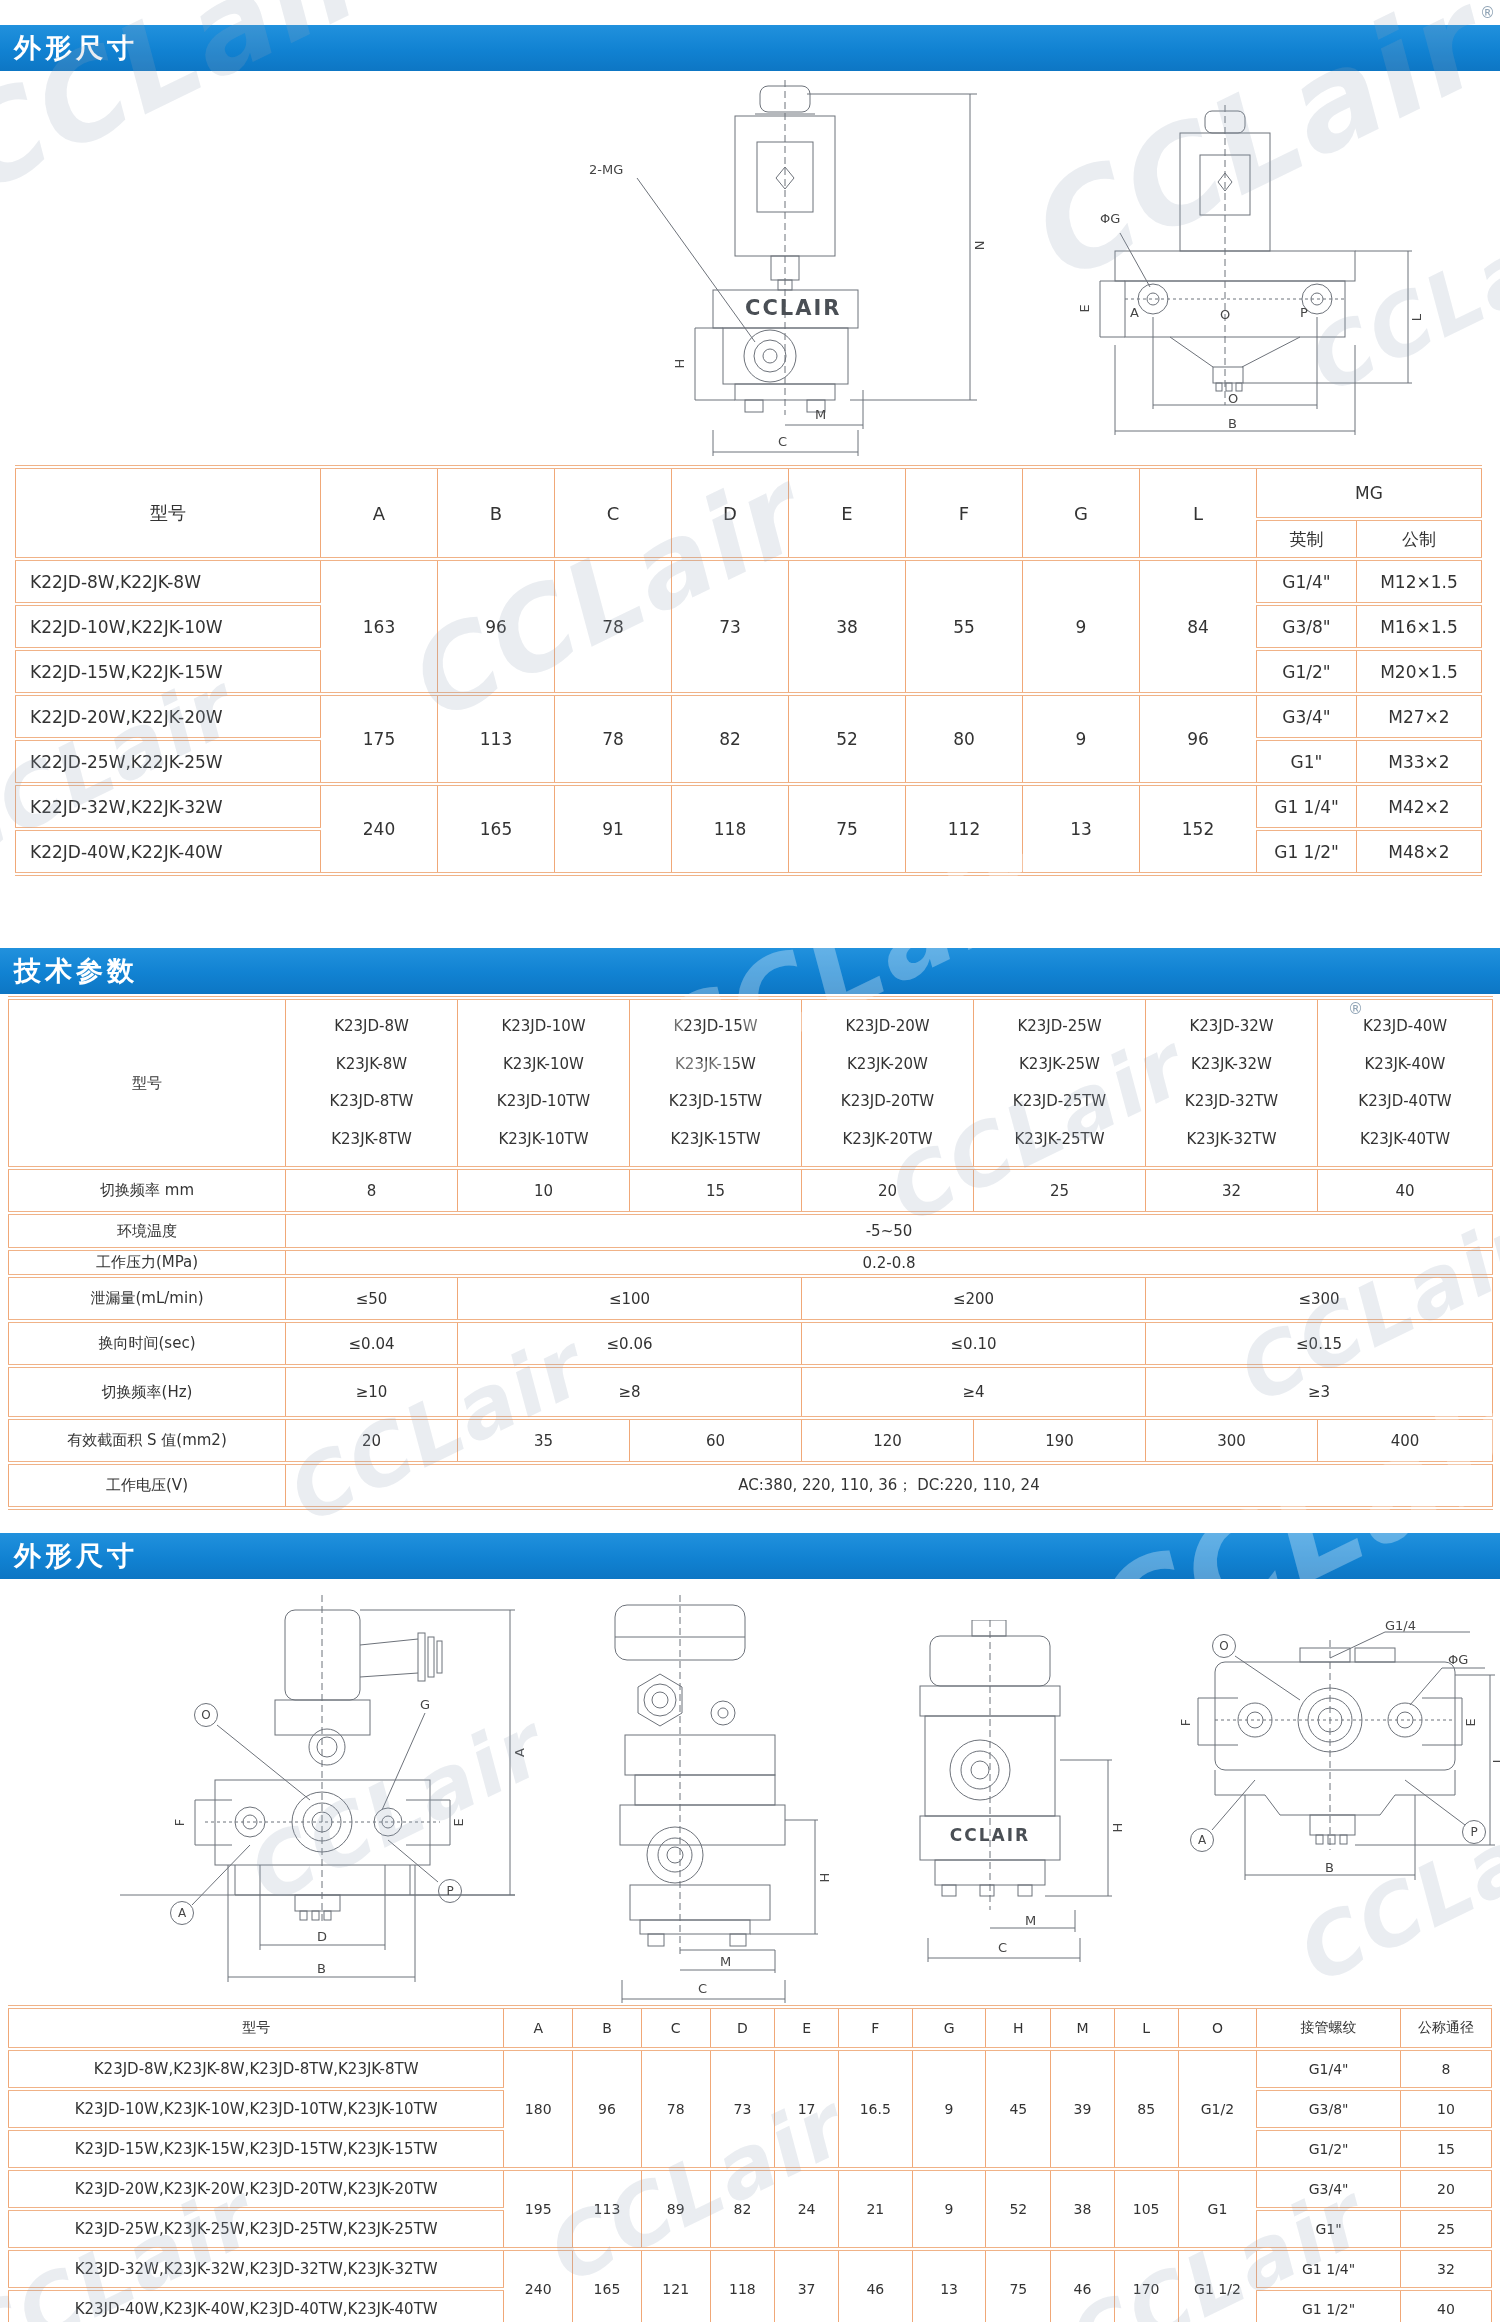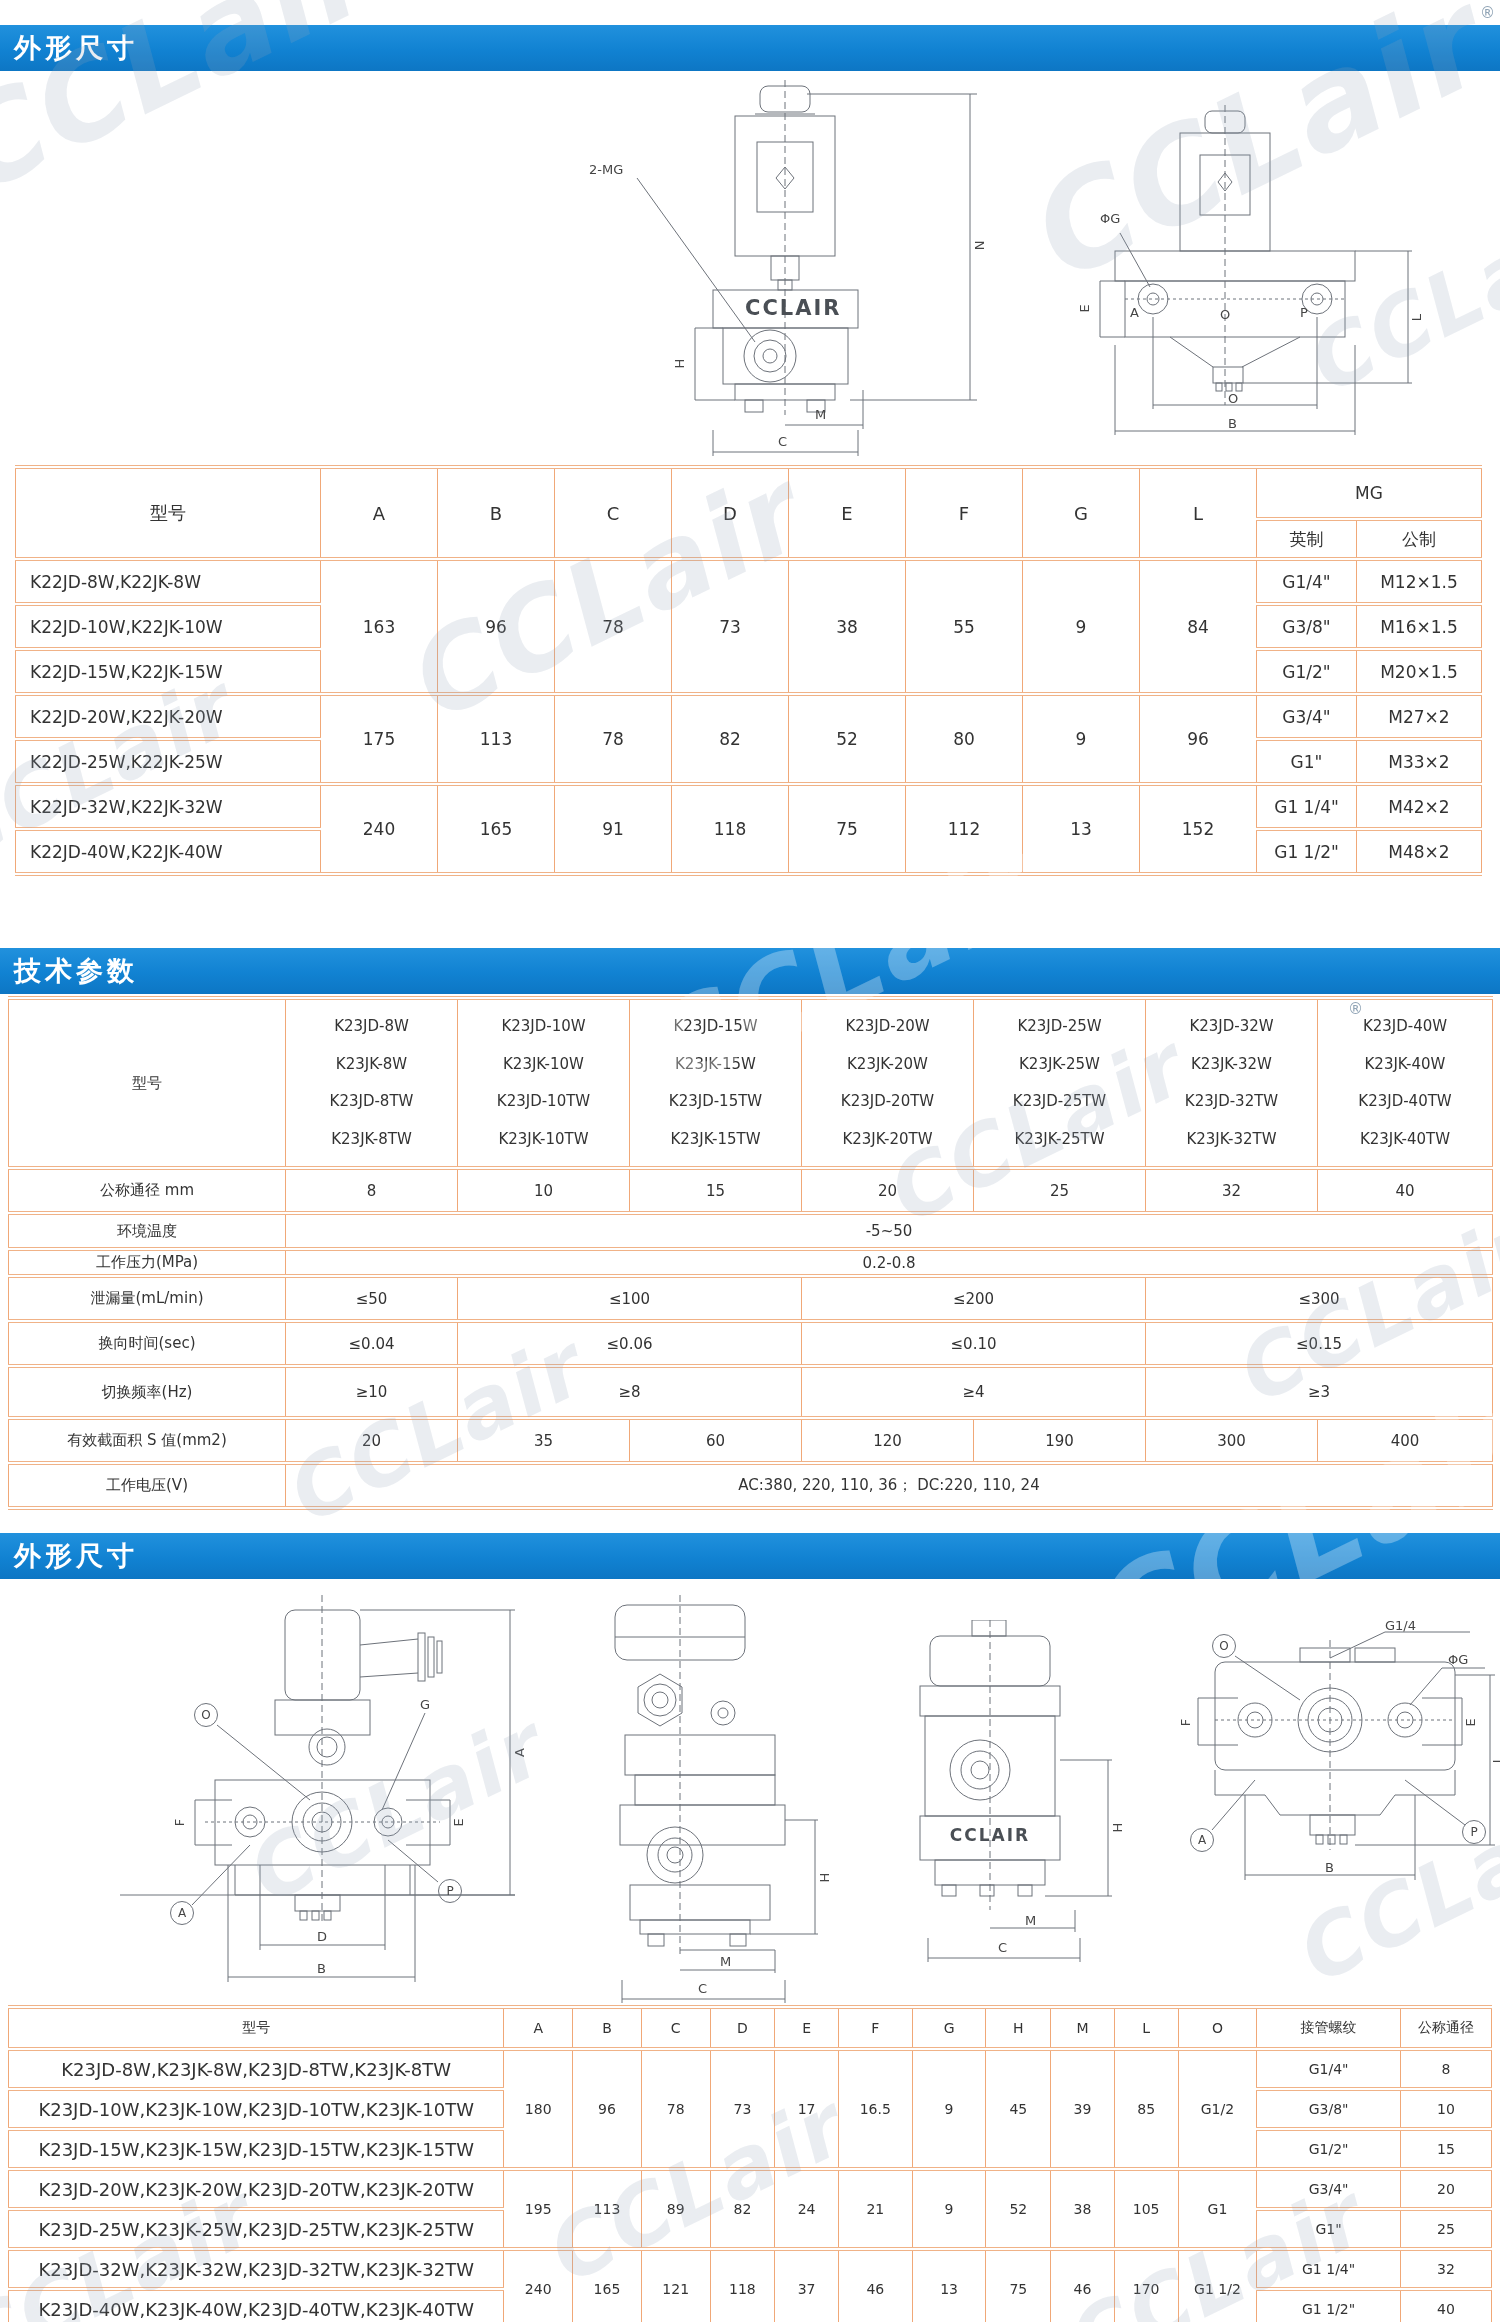--- a/index.html
+++ b/index.html
@@ -28,21 +28,21 @@
   td{border-left:1px solid #f0a878;border-right:1px solid #f0a878;
      border-top:4px double #f0b287;border-bottom:4px double #f0b287;
      text-align:center;vertical-align:middle;padding:0 2px;box-sizing:border-box;}
   .t1{left:15px;top:465px;width:1466px;border-top:4px solid #e2772e;border-bottom:3px solid #eda064;font-size:17px;}
   .t1 .model{text-align:left;padding-left:14px;}
   .t1 .hcell{font-size:18px;}
   .t2{left:8px;top:996px;width:1484px;font-size:15px;}
   .t2 .mline{line-height:2.5;}
   .t2 .lbl{font-size:15px;}
   .t3{left:8px;top:2005px;width:1484px;font-size:14px;}
-  .t3 .model{font-size:18px;}
+  .t3 .model{font-size:15px;}
   .t3 .ocell{line-height:1.3;}
   
   .draw{position:absolute;z-index:2;}
   .draw svg{position:absolute;left:0;top:0;}
   .draw svg *{stroke:#6d727a;stroke-width:1;fill:none;}
   .dlbl{position:absolute;font-size:13px;color:#454545;z-index:3;}
   .dlbl.rot{transform:rotate(-90deg);}
   .circ{position:absolute;width:22px;height:22px;border:1px solid #6d727a;border-radius:50%;
         font-size:12px;color:#454545;text-align:center;line-height:22px;z-index:3;}
   .brandlbl{position:absolute;font-size:21px;font-weight:bold;color:#4a4f55;letter-spacing:2px;z-index:3;}
@@ -301,21 +301,21 @@
           <div class="mline">K23JK-32TW</div>
         </td>
     <td>
           <div class="mline">K23JD-40W</div>
           <div class="mline">K23JK-40W</div>
           <div class="mline">K23JD-40TW</div>
           <div class="mline">K23JK-40TW</div>
         </td>
   </tr>
   <tr style="height:45px;">
-    <td class="lbl">公称通径 mm</td>
+    <td class="lbl">切换频率 mm</td>
     <td>8</td>
         <td>10</td>
     <td>15</td>
         <td>20</td>
     <td>25</td>
         <td>32</td>
     <td>40</td>
   </tr>
   <tr style="height:36px;">
     <td class="lbl">环境温度</td>

